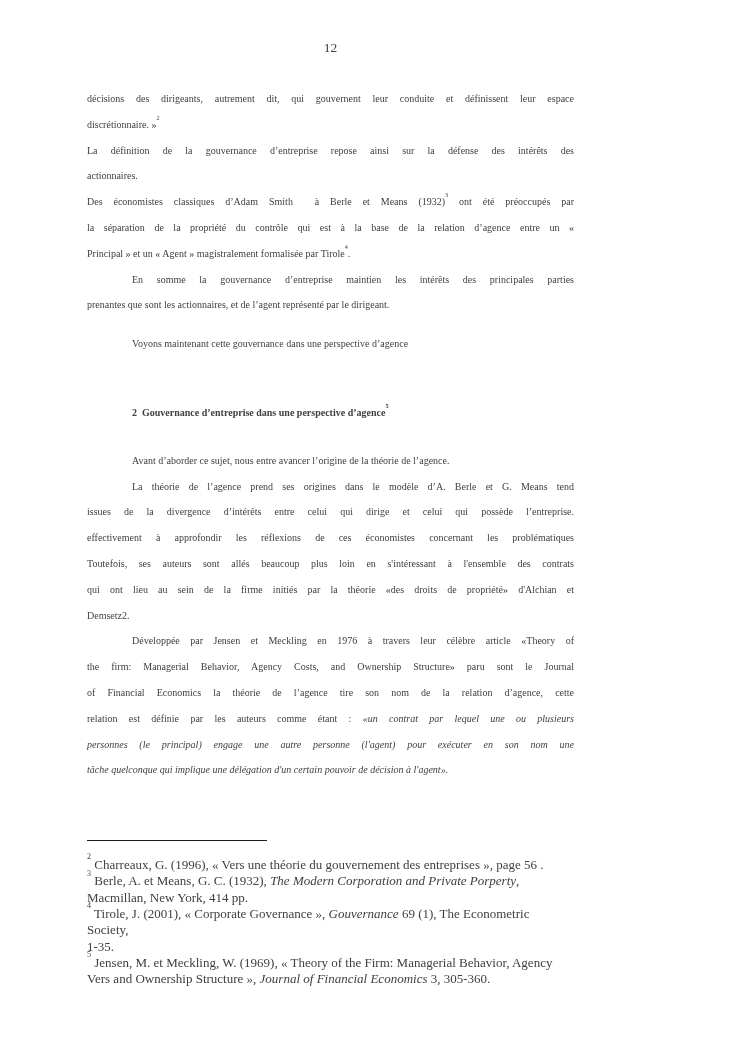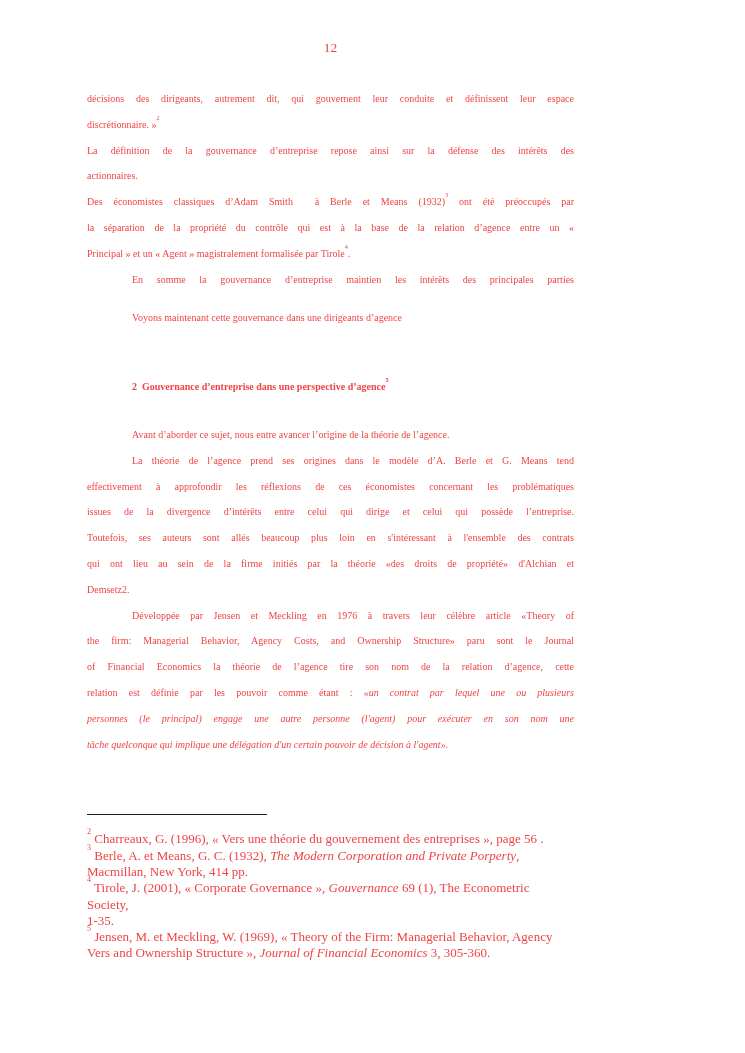--- a/index.html
+++ b/index.html
@@ -2,21 +2,21 @@
 <html lang="fr"><head>
 <meta charset="utf-8">
 <style>
   html, body { margin: 0; padding: 0; background: #ffffff; }
   .page {
     position: relative;
     width: 659px;
     height: 1053px;
     box-sizing: border-box;
     background: #ffffff;
-    color: #ef4444;
+    color: #404040;
     font-family: "Liberation Serif", "DejaVu Serif", serif;
     padding: 0 85px 8px 87px;
     overflow: hidden;
   }
   .page-number {
     margin-top: 40px;
     text-align: center;
     font-size: 13.5px;
     line-height: 16px;
   }
@@ -54,33 +54,34 @@
 
   <div class="doc-body">
       <div class="tline just"><span>décisions des dirigeants, autrement dit, qui gouvernent leur conduite et définissent leur espace</span></div>
       <div class="tline last"><span>discrétionnaire. »</span><sup>2</sup></div>
       <div class="tline just"><span>La définition de la gouvernance d’entreprise repose ainsi sur la défense des intérêts des</span></div>
       <div class="tline last"><span>actionnaires.</span></div>
       <div class="tline just"><span>Des économistes classiques d’Adam Smith&nbsp; à Berle et Means (1932)</span><sup>3</sup><span> ont été préoccupés par</span></div>
       <div class="tline just"><span>la séparation de la propriété du contrôle qui est à la base de la relation d’agence entre un «</span></div>
       <div class="tline last"><span>Principal » et un « Agent » magistralement formalisée par Tirole</span><sup>4</sup><span>.</span></div>
       <div class="tline just indent"><span>En somme la gouvernance d’entreprise maintien les intérêts des principales parties</span></div>
-      <div class="tline last indent mt13"><span>Voyons maintenant cette gouvernance dans une dirigeants d’agence</span></div>
+      <div class="tline last"><span>prenantes que sont les actionnaires, et de l’agent représenté par le dirigeant.</span></div>
+      <div class="tline last indent mt13"><span>Voyons maintenant cette gouvernance dans une perspective d’agence</span></div>
       <div class="tline heading last indent"><span class="bd">2&nbsp; Gouvernance d’entreprise dans une perspective d’agence</span><sup class="bd">5</sup></div>
       <div class="tline last indent"><span>Avant d’aborder ce sujet, nous entre avancer l’origine de la théorie de l’agence.</span></div>
       <div class="tline just indent"><span>La théorie de l’agence prend ses origines dans le modèle d’A. Berle et G. Means tend</span></div>
+      <div class="tline just"><span>issues de la divergence d’intérêts entre celui qui dirige et celui qui possède l’entreprise.</span></div>
       <div class="tline just"><span>effectivement à approfondir les réflexions de ces économistes concernant les problématiques</span></div>
-      <div class="tline just"><span>issues de la divergence d’intérêts entre celui qui dirige et celui qui possède l’entreprise.</span></div>
       <div class="tline just"><span>Toutefois, ses auteurs sont allés beaucoup plus loin en s'intéressant à l'ensemble des contrats</span></div>
       <div class="tline just"><span>qui ont lieu au sein de la firme initiés par la théorie «des droits de propriété» d'Alchian et</span></div>
       <div class="tline last"><span>Demsetz2.</span></div>
       <div class="tline just indent"><span>Développée par Jensen et Meckling en 1976 à travers leur célèbre article «Theory of</span></div>
       <div class="tline just"><span>the firm: Managerial Behavior, Agency Costs, and Ownership Structure» paru sont le Journal</span></div>
       <div class="tline just"><span>of Financial Economics la théorie de l’agence tire son nom de la relation d’agence, cette</span></div>
-      <div class="tline just"><span>relation est définie par les pouvoir comme étant : </span><span class="it">«un contrat par lequel une ou plusieurs</span></div>
+      <div class="tline just"><span>relation est définie par les auteurs comme étant : </span><span class="it">«un contrat par lequel une ou plusieurs</span></div>
       <div class="tline just"><span class="it">personnes (le principal) engage une autre personne (l'agent) pour exécuter en son nom une</span></div>
       <div class="tline last"><span class="it">tâche quelconque qui implique une délégation d'un certain pouvoir de décision à l'agent».</span></div>
     </div>
 
   <div class="fnrule"></div>
 
   <div class="fnotes">
       <div class="fnline"><sup>2</sup><span> Charreaux, G. (1996), « Vers une théorie du gouvernement des entreprises », page 56 .</span></div>
       <div class="fnline"><sup>3</sup><span> Berle, A. et Means, G. C. (1932), </span><span class="it">The Modern Corporation and Private Porperty</span><span>,</span></div>
       <div class="fnline"><span>Macmillan, New York, 414 pp.</span></div>

